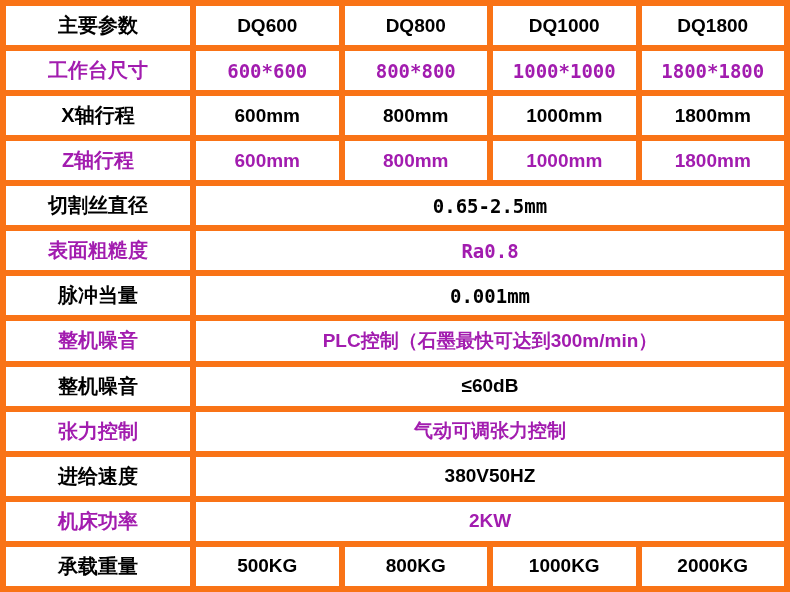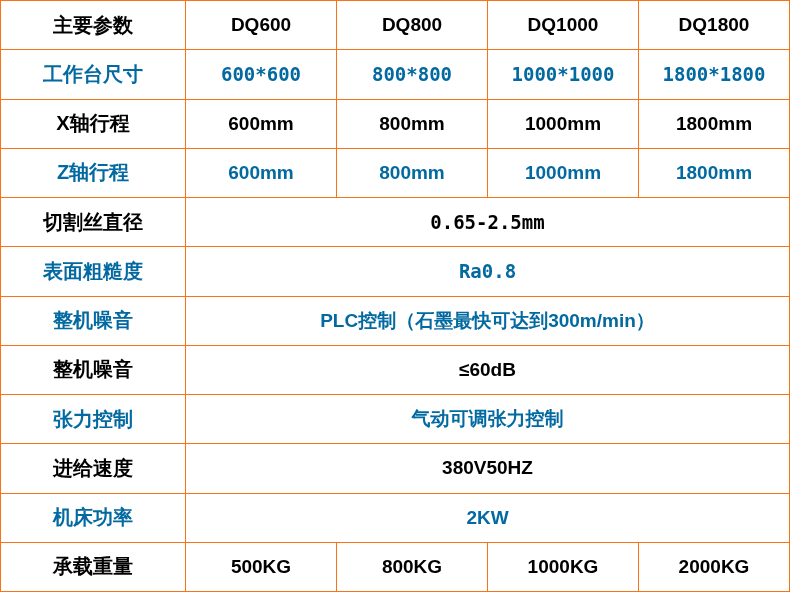--- a/index.html
+++ b/index.html
@@ -13,34 +13,34 @@
     font-family: "Liberation Sans", "DejaVu Sans", sans-serif;
     overflow: hidden;
   }
   #spec-table {
     border-collapse: collapse;
     width: 790px;
     height: 592px;
     table-layout: fixed;
   }
   #spec-table td {
-    border: 1px solid #f97316;
+    border: 6px solid #f97316;
     text-align: center;
     vertical-align: middle;
     font-weight: bold;
     font-size: 19px;
     padding: 0 2px;
     white-space: nowrap;
   }
   #spec-table tr > td:first-child {
     width: 180px;
     font-size: 20px;
   }
   .c-black { color: #000000; }
-  .c-blue  { color: #0369a1; }
+  .c-blue  { color: #a21caf; }
   .mono    { font-family: "DejaVu Sans Mono", "Liberation Mono", monospace; font-size: 18px; }
   .hdr td { font-size: 20px; }
 </style>
 </head>
 <body>
 
 <table id="spec-table">
   <tbody>
     <tr class="hdr">
       <td class="c-black">主要参数</td>
@@ -72,20 +72,24 @@
       </tr>
       <tr>
         <td class="c-black">切割丝直径</td>
         <td colspan="4" class="c-black mono">0.65-2.5mm</td>
       </tr>
       <tr>
         <td class="c-blue">表面粗糙度</td>
         <td colspan="4" class="c-blue mono">Ra0.8</td>
       </tr>
       <tr>
+        <td class="c-black">脉冲当量</td>
+        <td colspan="4" class="c-black mono">0.001mm</td>
+      </tr>
+      <tr>
         <td class="c-blue">整机噪音</td>
         <td colspan="4" class="c-blue">PLC控制（石墨最快可达到300m/min）</td>
       </tr>
       <tr>
         <td class="c-black">整机噪音</td>
         <td colspan="4" class="c-black">≤60dB</td>
       </tr>
       <tr>
         <td class="c-blue">张力控制</td>
         <td colspan="4" class="c-blue">气动可调张力控制</td>

